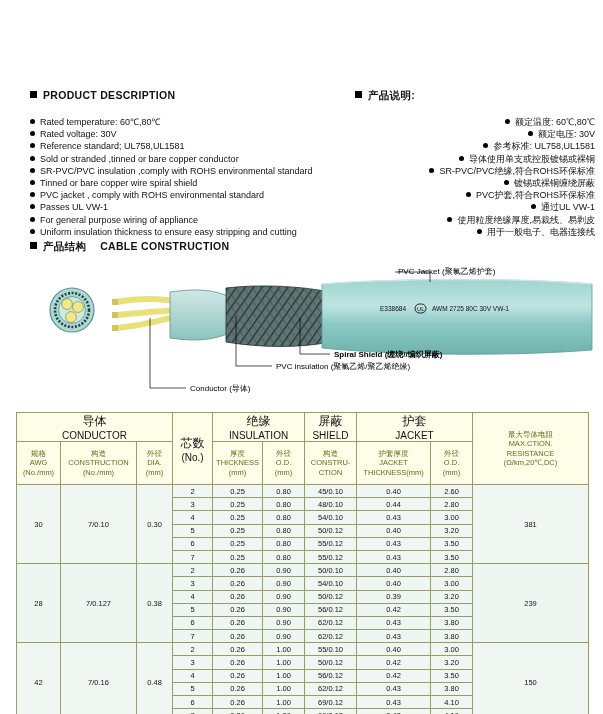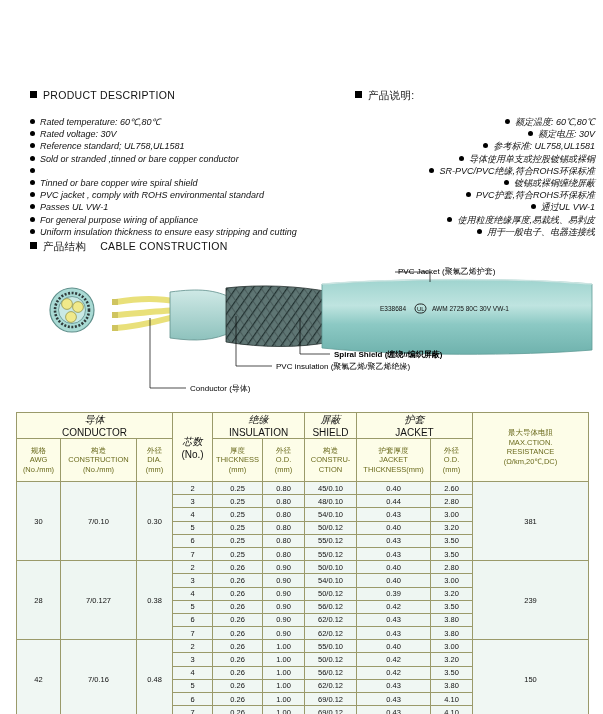--- a/index.html
+++ b/index.html
@@ -18,39 +18,38 @@
   .page {
     position: relative;
     width: 603px;
     height: 714px;
   }
 
   
   .sec-head {
     position: absolute;
     font-size: 10.5px;
-    font-weight: normal;
+    font-weight: bold;
     letter-spacing: 0.3px;
     white-space: nowrap;
   }
   .sec-head .sq {
     display: inline-block;
     width: 7px;
     height: 7px;
     background: #000;
     margin-right: 6px;
     vertical-align: 1px;
   }
 
   
   .bullets {
     position: absolute;
     font-size: 9px;
     line-height: 12.2px;
-    font-style: italic;
   }
   .bullets .row {
     white-space: nowrap;
   }
   .bullets .dot {
     display: inline-block;
     width: 5px;
     height: 5px;
     border-radius: 50%;
     background: #000;
@@ -89,21 +88,21 @@
     text-align: center;
     vertical-align: middle;
     padding: 0;
     font-weight: normal;
   }
   .grp {
     background: #fdfde8;
     height: 16px;
     font-size: 8px;
   }
-  .grp .cn { display: block; font-size: 10px; font-style: italic; }
+  .grp .cn { display: block; font-size: 12px; }
   .grp .en { display: block; font-size: 10px; }
   .hdr {
     background: #fdfde8;
     height: 42px;
     color: #6b6b1e;
     line-height: 9.5px;
   }
   .hdr .l { display: block; }
   .body-row td {
     height: 12.2px;
@@ -126,21 +125,21 @@
 
   <div class="sec-head" style="left:30px; top:89px;">
     <span class="sq"></span><span>PRODUCT DESCRIPTION</span>
   </div>
 
   <div class="bullets" style="left:30px; top:116px; width:330px;">
     <div class="row"><span class="dot"></span><span>Rated temperature: 60℃,80℃</span></div>
     <div class="row"><span class="dot"></span><span>Rated voltage: 30V</span></div>
     <div class="row"><span class="dot"></span><span>Reference standard; UL758,UL1581</span></div>
     <div class="row"><span class="dot"></span><span>Sold or stranded ,tinned or bare copper conductor</span></div>
-    <div class="row"><span class="dot"></span></div>
+    <div class="row"><span class="dot"></span><span>SR-PVC/PVC insulation ,comply with ROHS environmental standard</span></div>
     <div class="row"><span class="dot"></span><span>Tinned or bare copper wire spiral shield</span></div>
     <div class="row"><span class="dot"></span><span>PVC jacket , comply with ROHS environmental standard</span></div>
     <div class="row"><span class="dot"></span><span>Passes UL VW-1</span></div>
     <div class="row"><span class="dot"></span><span>For general purpose wiring of appliance</span></div>
     <div class="row"><span class="dot"></span><span>Uniform insulation thickness to ensure easy stripping and cutting</span></div>
   </div>
 
   <div class="sec-head" style="left:355px; top:89px;">
     <span class="sq"></span><span>产品说明:</span>
   </div>

